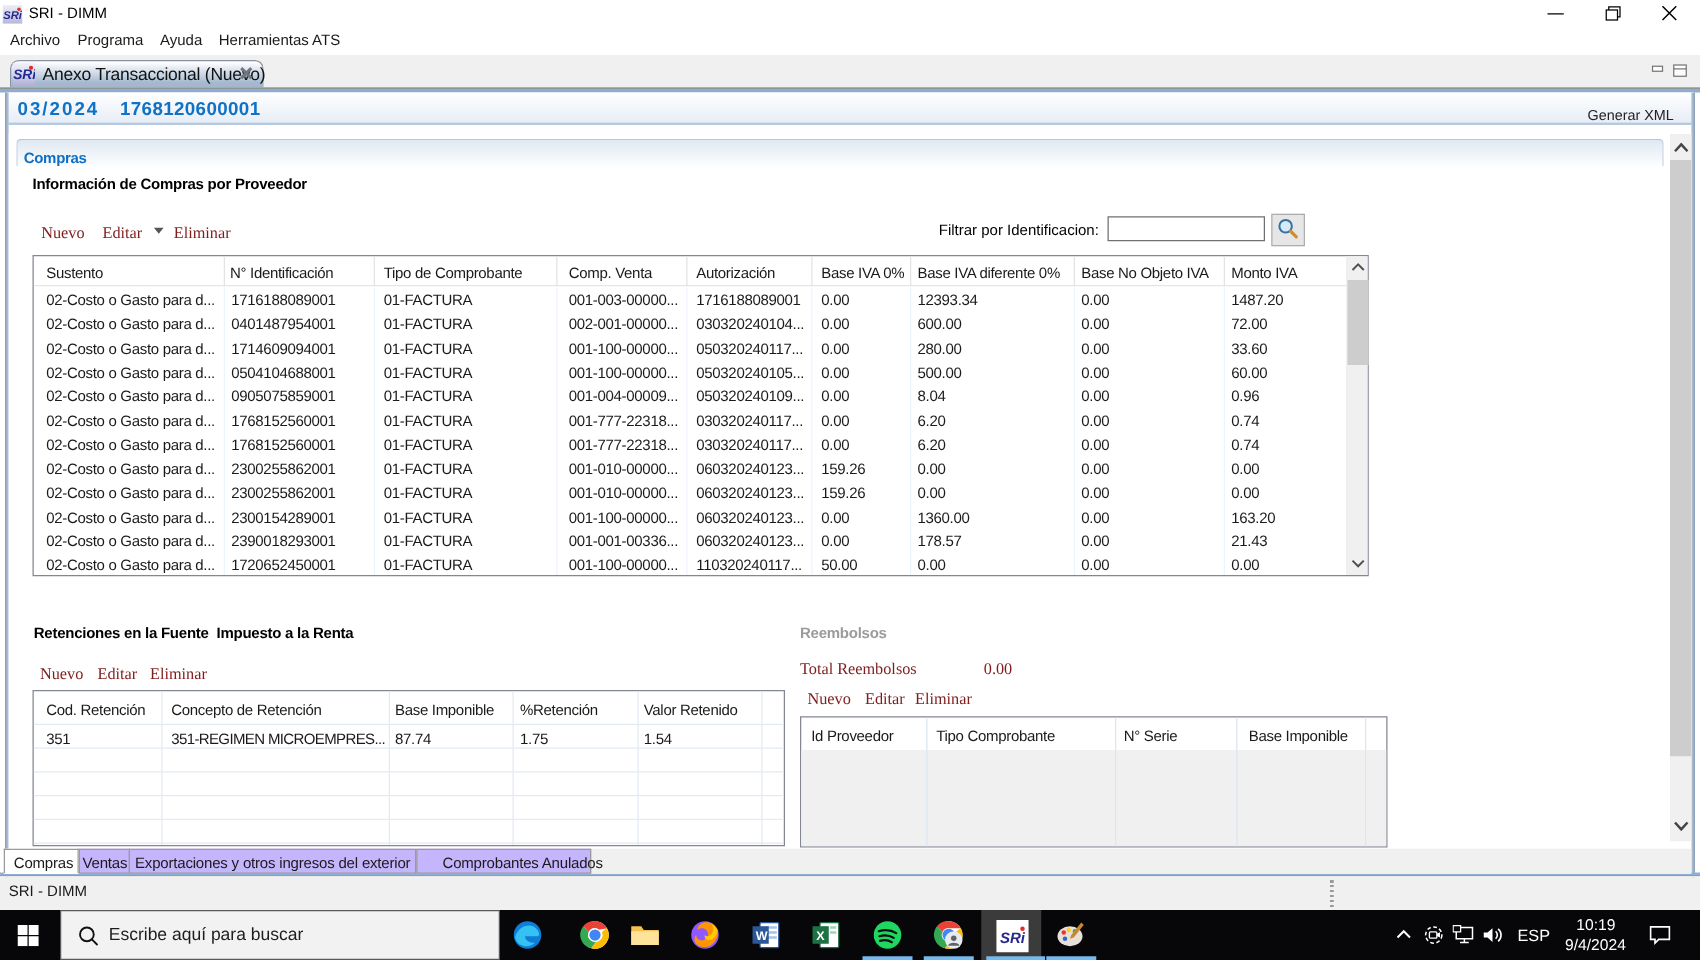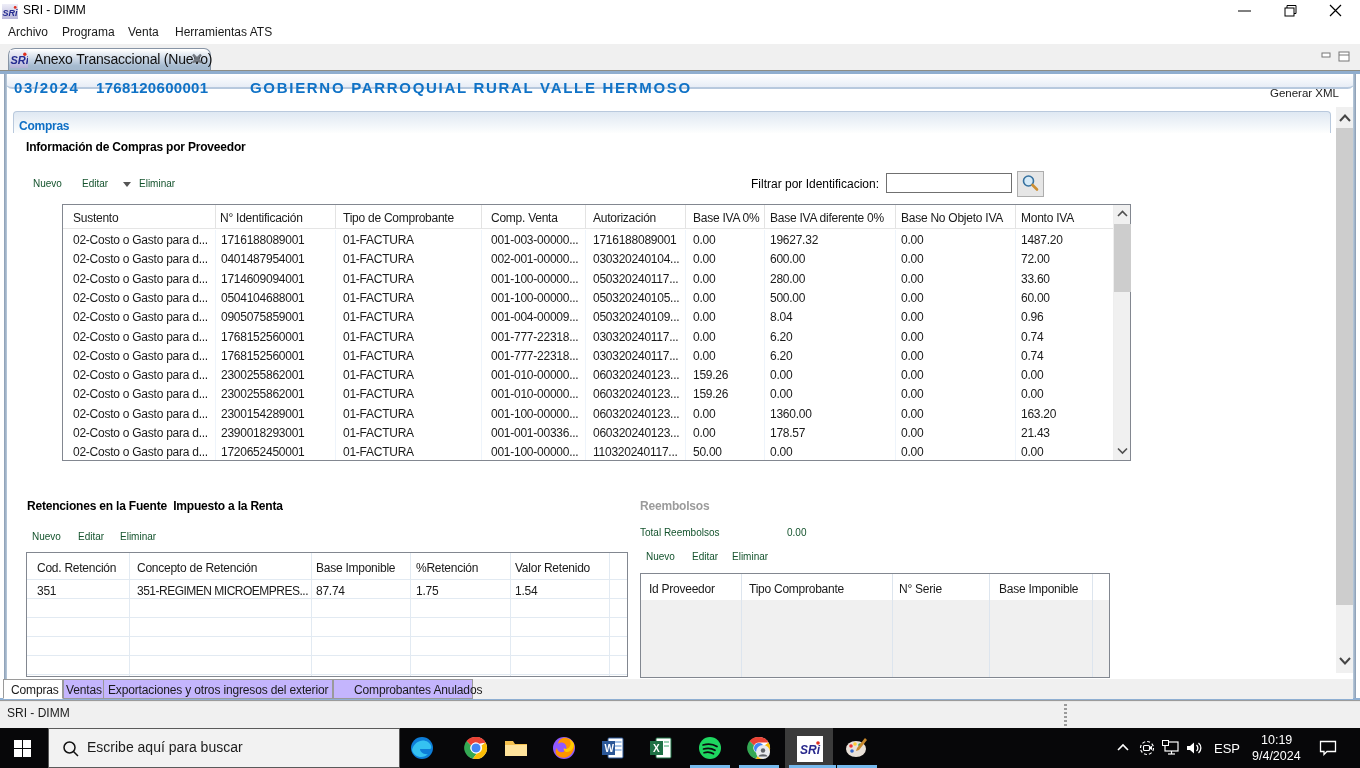--- a/index.html
+++ b/index.html
@@ -13,42 +13,42 @@
 .wbtn { top:3px; width:16px; height:16px; }
 
 #menubar { left:0; top:22px; width:1360px; height:22px; background:#fff; font-size:12px; color:#1a1a1a; }
 #menubar span { position:absolute; top:3px; }
 
 #tabstrip { left:0; top:44px; width:1360px; height:26px; background:#f0f0f0; }
 #tab1 { left:8px; top:4px; width:203px; height:22px; border:1px solid #8794a5; border-bottom:none;
   border-radius:7px 7px 0 0; background:linear-gradient(#ffffff 4%, #e6ecf3 25%, #bfcedf 60%, #a5bacf 80%, #a2b7cd 100%);}
 #tabband { left:0; top:70px; width:1360px; height:4px; background:#8fadce; border-top:1px solid #8d8d85; }
 
-#viewhdr { left:5px; top:74px; width:1350px; height:15px;
-  background:linear-gradient(#ffffff, #e7edf6); border-bottom:2px solid #b7c9de;border-radius:16px; }
+#viewhdr { left:5px; top:74px; width:1350px; height:26px;
+  background:linear-gradient(#ffffff, #e7edf6); border-bottom:2px solid #b7c9de; }
 #viewhdr .blue { color:#0f72c6; font-weight:bold; font-size:15px; letter-spacing:1.1px; top:5px; position:absolute;}
 #genxml { right:16px; top:13px; font-size:11.5px; color:#222; position:absolute;margin-left:11px; }
 
 #bleft { left:4px; top:74px; width:3px; height:628px; background:linear-gradient(90deg,#8a9cb2,#b9cbdd); }
 #bright { left:1353px; top:74px; width:3px; height:628px; background:linear-gradient(90deg,#b9cbdd,#8a9cb2); }
 #bbottom { left:0px; top:698px; width:1360px; height:4px; background:linear-gradient(#8fafd2 0, #8fafd2 2px, #9b9b9b 2px, #9b9b9b 3px, #e8e8e8 3px); }
 
 #content { left:7px; top:107px; width:1346px; height:592px; background:#fff; overflow:hidden; }
 
 #sechdr { left:6px; top:4px; width:1318px; height:22px; border:1px solid #b9c9dd; border-bottom:none;
   border-radius:4px 4px 0 0; background:linear-gradient(#dfe8f2,#fdfefe); }
 #sechdr span { position:absolute; left:5px; top:7px; color:#0f6fc5; font-weight:bold; font-size:12px; letter-spacing:-0.25px; }
 .h2 { font-weight:bold; font-size:12px; color:#000; letter-spacing:-0.2px; }
-.tbtxt { font-size:10px; color:#14532d; }
+.tbtxt { font-size:13px; color:#7f1d1d;font-family:Liberation Serif, serif; }
 
 #filterlbl { font-size:12px; color:#000; }
 #filterinput { width:126px; height:20px; border:1px solid #707070; background:#fff; }
 #filterbtn { width:27px; height:26px; border:1px solid #adadad; background:#e6e6e6; }
 
-#maintable { left:19px; top:97px; width:1069px; height:257px; border:1px solid #828790; background:#fff; font-size:12px;margin-left:36px; }
+#maintable { left:19px; top:97px; width:1069px; height:257px; border:1px solid #828790; background:#fff; font-size:12px; }
 #maintable .hdr { position:absolute; top:0; left:0; width:1067px; height:24px; border-bottom:1px solid #e5e5e5; }
 .cell { position:absolute; white-space:nowrap; color:#1a1a1a; letter-spacing:-0.25px; }
 
 .sb { background:#f0f0f0; }
 .sbthumb { background:#cdcdcd; }
 
 .gridtable { border:1px solid #828790; background:#fff; font-size:12px; }
 
 #bottabs { left:0; top:677px; width:1349px; height:22px; }
 #btstrip { position:absolute; left:4px; top:2px; width:1349px; height:20px; background:#f0f0f0; }
@@ -86,21 +86,21 @@
     <rect x="3" y="5" width="9" height="8" fill="none" stroke="#000"></rect>
     <path d="M5 5 V2.5 H14 V10.5 H12" fill="none" stroke="#000"></path>
   </svg>
 <svg class="abs wbtn" style="left:1328px">
     <path d="M2 2 L13 13 M13 2 L2 13" stroke="#000" stroke-width="1.2"></path>
   </svg>
 
 <div class="abs" id="menubar">
  <span style="left:8px">Archivo</span>
  <span style="left:62px">Programa</span>
- <span style="left:128px">Venta</span>
+ <span style="left:128px">Ayuda</span>
  <span style="left:175px">Herramientas ATS</span>
 </div>
 
 <div class="abs" id="tabstrip">
  <div class="abs" id="tab1"></div>
  <svg class="abs" style="left:10px;top:6px" width="18" height="18" viewBox="0 0 18 18">
    <defs>
         <linearGradient id="lg1" x1="0" y1="0" x2="0" y2="1">
      <stop offset="0" stop-color="#f4f4fb"></stop>
           <stop offset="0.6" stop-color="#cfcfe8"></stop>
@@ -121,21 +121,20 @@
  <svg class="abs" style="left:1338px;top:7px" width="12" height="11">
       <rect x="1" y="1" width="10" height="9" fill="#fff" stroke="#777"></rect>
       <line x1="1" y1="4" x2="11" y2="4" stroke="#777"></line>
     </svg>
 </div>
 <div class="abs" id="tabband"></div>
 
 <div class="abs" id="viewhdr">
  <span class="blue" style="left:9px;letter-spacing:1.6px">03/2024</span>
  <span class="blue" style="left:91px;letter-spacing:0.3px">1768120600001</span>
- <span class="blue" style="left:245px;letter-spacing:1.7px">GOBIERNO PARROQUIAL RURAL VALLE HERMOSO</span>
  <span id="genxml">Generar XML</span>
 </div>
 <div class="abs" id="bleft"></div>
 <div class="abs" id="bright"></div>
 <div class="abs" id="bbottom"></div>
 
 <div class="abs" id="content">
  <div class="abs" id="sechdr">
       <span>Compras</span>
     </div>
@@ -180,21 +179,21 @@
       <div class="cell" style="left:630px;top:6px">Base IVA 0%</div>
       <div class="cell" style="left:707px;top:6px">Base IVA diferente 0%</div>
       <div class="cell" style="left:838px;top:6px">Base No Objeto IVA</div>
       <div class="cell" style="left:958px;top:6px">Monto IVA</div>
       <div class="cell" style="left:10px;top:28px">02-Costo o Gasto para d...</div>
       <div class="cell" style="left:158px;top:28px">1716188089001</div>
       <div class="cell" style="left:280px;top:28px">01-FACTURA</div>
       <div class="cell" style="left:428px;top:28px">001-003-00000...</div>
       <div class="cell" style="left:530px;top:28px">1716188089001</div>
       <div class="cell" style="left:630px;top:28px">0.00</div>
-      <div class="cell" style="left:707px;top:28px">19627.32</div>
+      <div class="cell" style="left:707px;top:28px">12393.34</div>
       <div class="cell" style="left:838px;top:28px">0.00</div>
       <div class="cell" style="left:958px;top:28px">1487.20</div>
       <div class="cell" style="left:10px;top:47px">02-Costo o Gasto para d...</div>
       <div class="cell" style="left:158px;top:47px">0401487954001</div>
       <div class="cell" style="left:280px;top:47px">01-FACTURA</div>
       <div class="cell" style="left:428px;top:47px">002-001-00000...</div>
       <div class="cell" style="left:530px;top:47px">030320240104...</div>
       <div class="cell" style="left:630px;top:47px">0.00</div>
       <div class="cell" style="left:707px;top:47px">600.00</div>
       <div class="cell" style="left:838px;top:47px">0.00</div>

